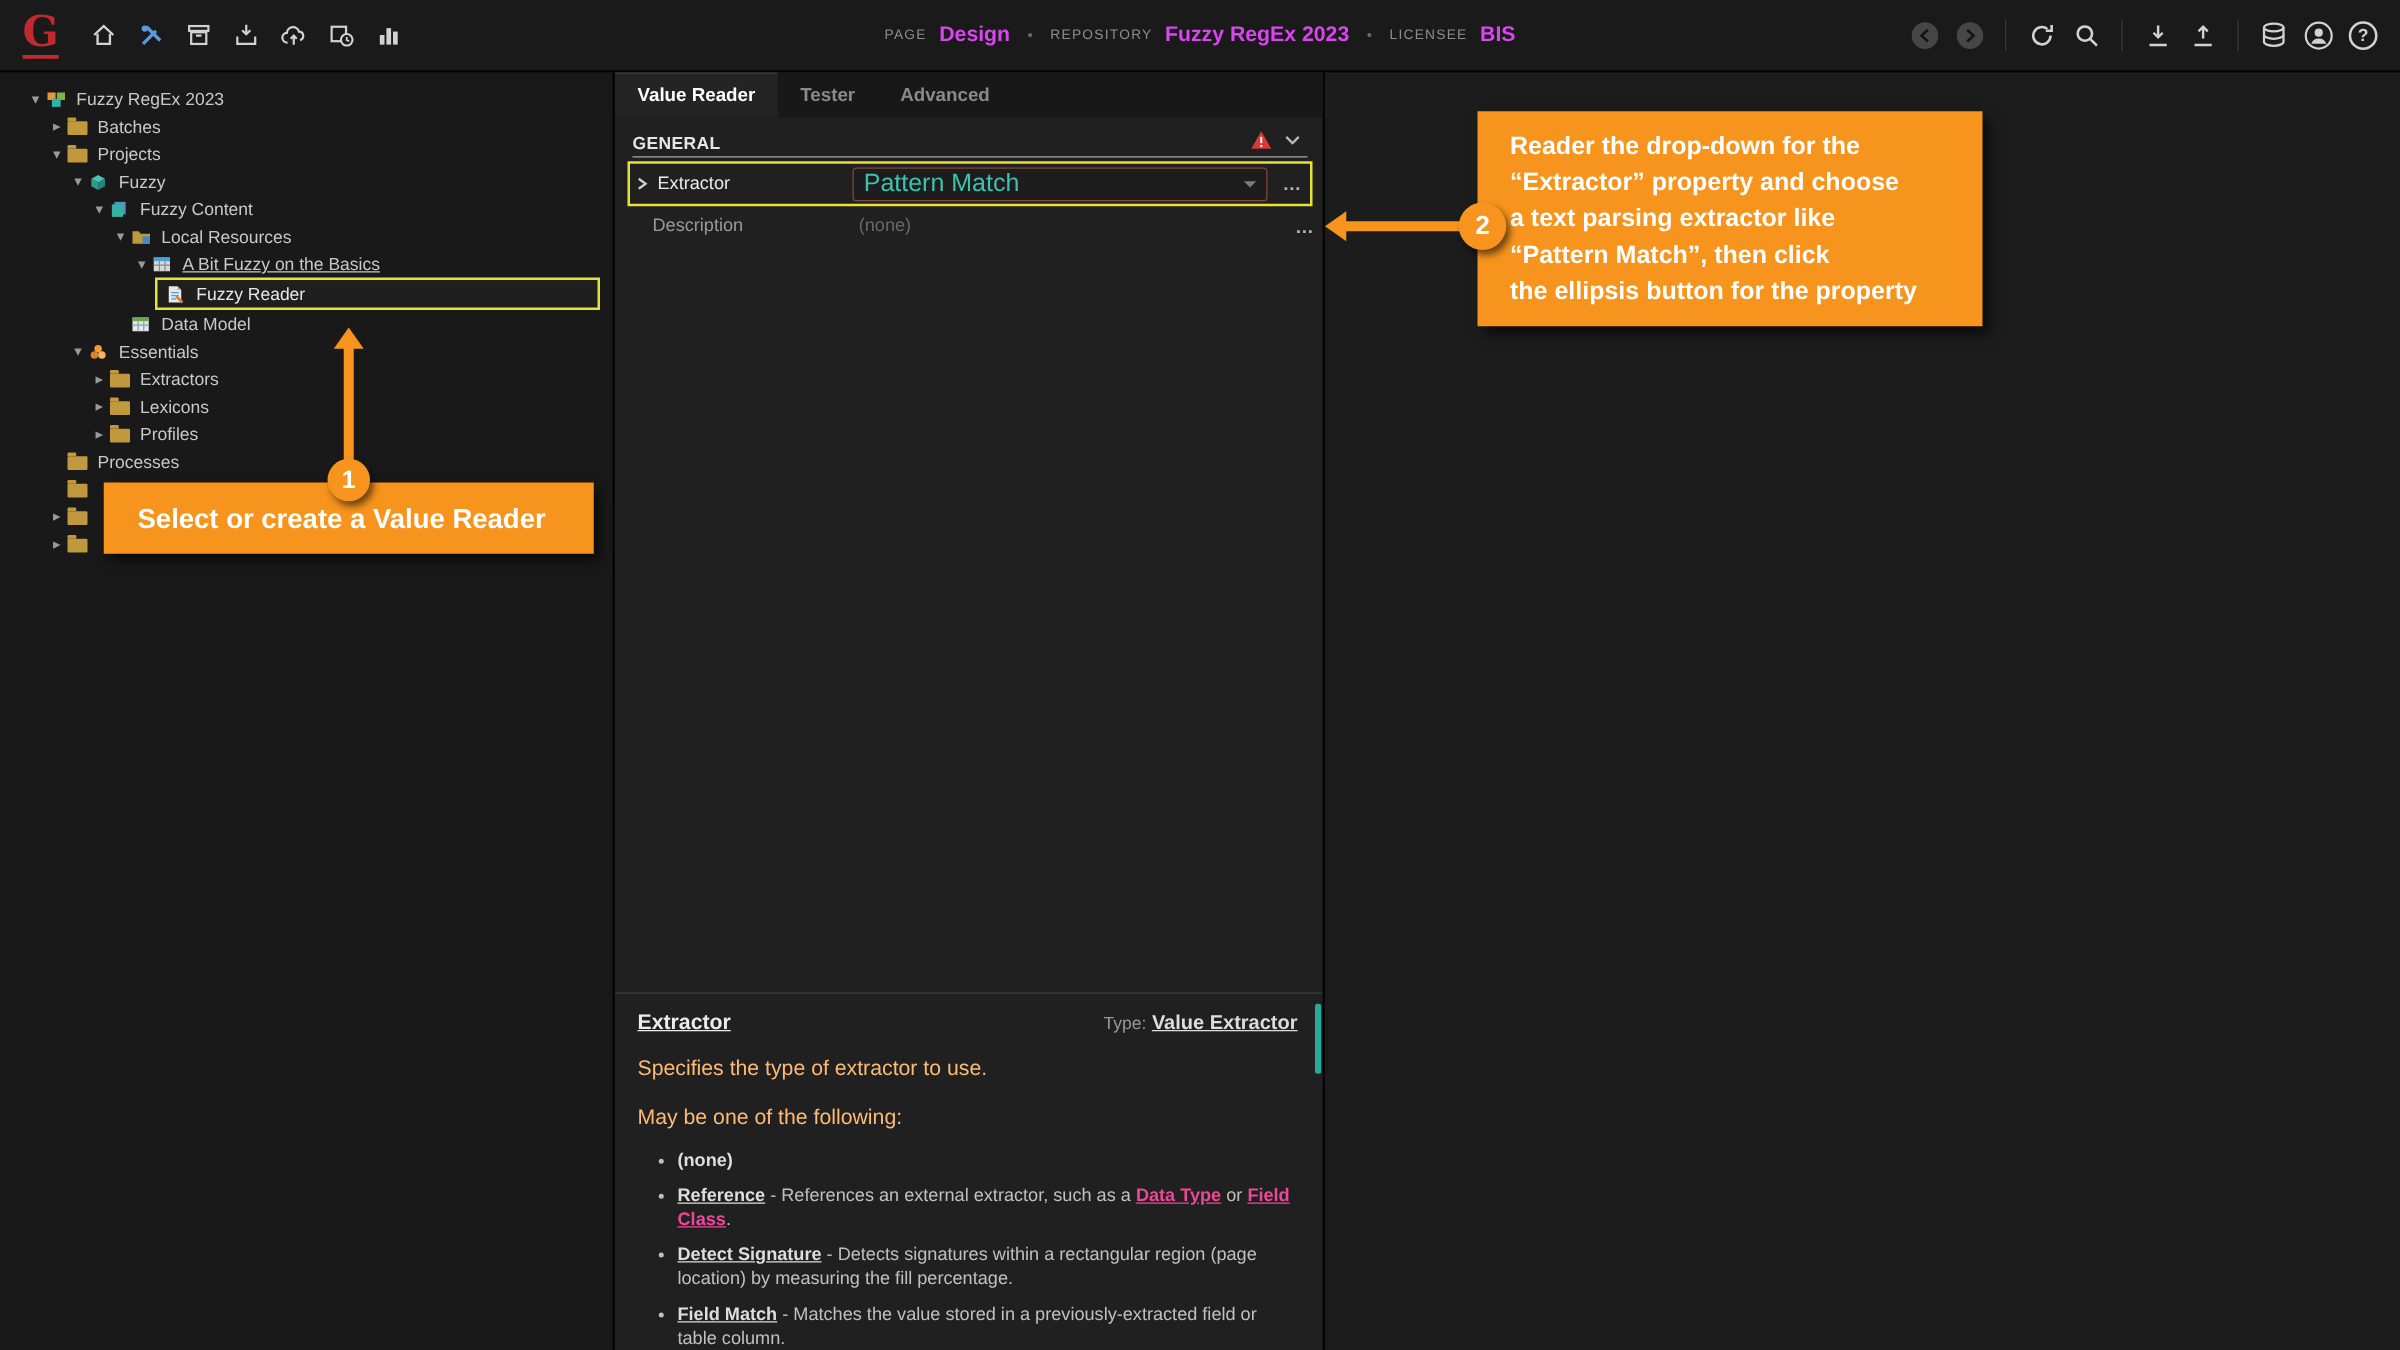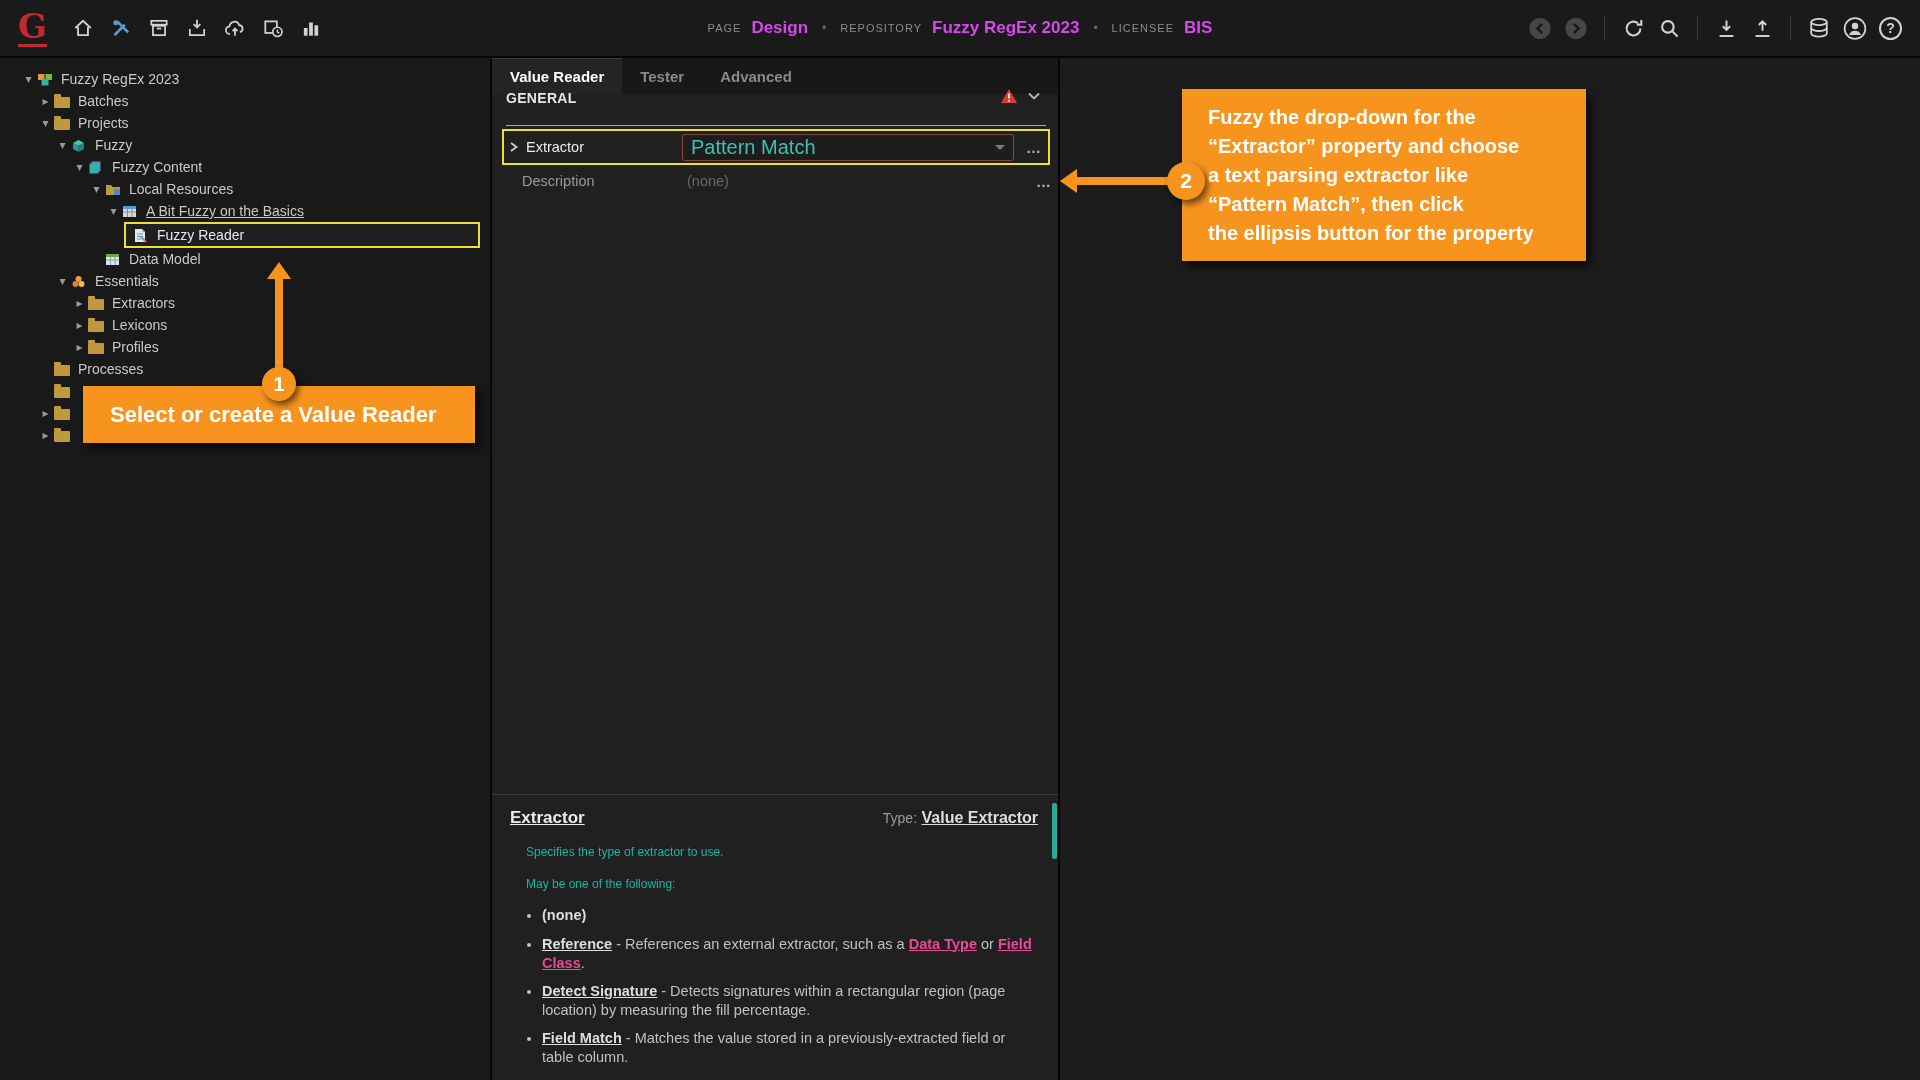--- a/index.html
+++ b/index.html
@@ -74,21 +74,21 @@
   .tabstrip { height:36px; background:#181818; display:flex; align-items:stretch; flex:none; }
   .tab { padding:0 18px; display:flex; align-items:center; font-size:15px; font-weight:bold;
          color:#8a8a8a; cursor:pointer; }
   .tab.active { background:#242424; color:#ffffff; border-top:1px solid #3d3d3d; }
   .props-toolbar { height:38px; display:flex; align-items:center; padding:0 14px;
                    border-bottom:1px solid #363636; flex:none; }
   .props-title { font-size:14px; color:#8f8f8f; letter-spacing:0.5px; }
   .props-tools { margin-left:auto; display:flex; align-items:center; gap:8px; }
   .pt-icon { width:20px; height:20px; display:flex; align-items:center; cursor:pointer; }
   .general-row { height:30px; display:flex; align-items:flex-end; margin:2px 12px 0 14px;
-                 border-bottom:1px solid #a8a8a8; padding-bottom:19px; flex:none; }
+                 border-bottom:1px solid #a8a8a8; padding-bottom:3px; flex:none; }
   .general-label { font-size:14px; font-weight:bold; color:#e5e5e5; letter-spacing:0.3px; }
   .general-icons { margin-left:auto; display:flex; align-items:center; gap:6px; }
   .prow { display:flex; align-items:center; padding-left:10px; flex:none; }
   .prow.sel-row { margin:3px 8px 0 10px; padding-left:2px; border:2px solid #e7e234; height:36px; }
   .prow.normal { height:32px; }
   .prow-exp { width:20px; flex:none; display:flex; align-items:center; cursor:pointer; }
   .pname { width:156px; flex:none; font-size:14.5px; color:#9a9a9a; }
   .pname.bright { color:#ececec; }
   .pcombo { flex:1; height:27px; border:1px solid #81473e; border-radius:3px; display:flex;
             align-items:center; padding:0 8px; margin-right:6px; cursor:pointer; background:#1d1d1d; }
@@ -100,21 +100,21 @@
                font-weight:bold; cursor:pointer; letter-spacing:1px; }
   .grid-spacer { flex:1; }
 
   
   .help-divider { height:1px; background:#3c3c3c; flex:none; }
   .help { height:285px; overflow:hidden; padding:13px 20px 0 18px; position:relative; flex:none; }
   .help-title-row { display:flex; align-items:baseline; }
   .help-title { font-size:17px; font-weight:bold; color:#ececec; text-decoration:underline; }
   .help-type { margin-left:auto; font-size:14px; color:#9a9a9a; }
   .help-type-link { color:#dddddd; text-decoration:underline; font-weight:bold; cursor:pointer; }
-  .help p { font-size:12px; color:#14b8a6; margin-top:16px; line-height:1.35;margin-left:16px; }
+  .help p { font-size:17px; color:#fdba74; margin-top:16px; line-height:1.35; }
   .help ul { margin:14px 0 0 10px; padding-left:22px; }
   .help li { font-size:14.5px; color:#c0c0c0; margin-bottom:9px; line-height:1.32; }
   .term { color:#dedede; font-weight:bold; text-decoration:underline; cursor:pointer; }
   .term-plain { color:#dedede; font-weight:bold; }
   .hlink { color:#ec4899; font-weight:bold; text-decoration:underline; cursor:pointer; }
   .scroll-thumb { position:absolute; right:1px; top:8px; width:5px; height:56px;
                   background:#2aa89a; border-radius:2px; cursor:pointer; }
 
   
   .canvas-panel { flex:1; background:#1c1c1c; position:relative; }
@@ -497,21 +497,21 @@
           </li>
 
         </ul>
       </div>
     </div>
 
     <div class="canvas-panel">
       <div class="arrow-head-left"></div>
       <div class="arrow-shaft-h"></div>
       <div class="co-box co2">
-        <div>Fuzzy the drop-down for the</div>
+        <div>Reader the drop-down for the</div>
         <div>“Extractor” property and choose</div>
         <div>a text parsing extractor like</div>
         <div>“Pattern Match”, then click</div>
         <div>the ellipsis button for the property</div>
       </div>
       <div class="badge badge2">2</div>
     </div>
 
   </div>
 </div>

